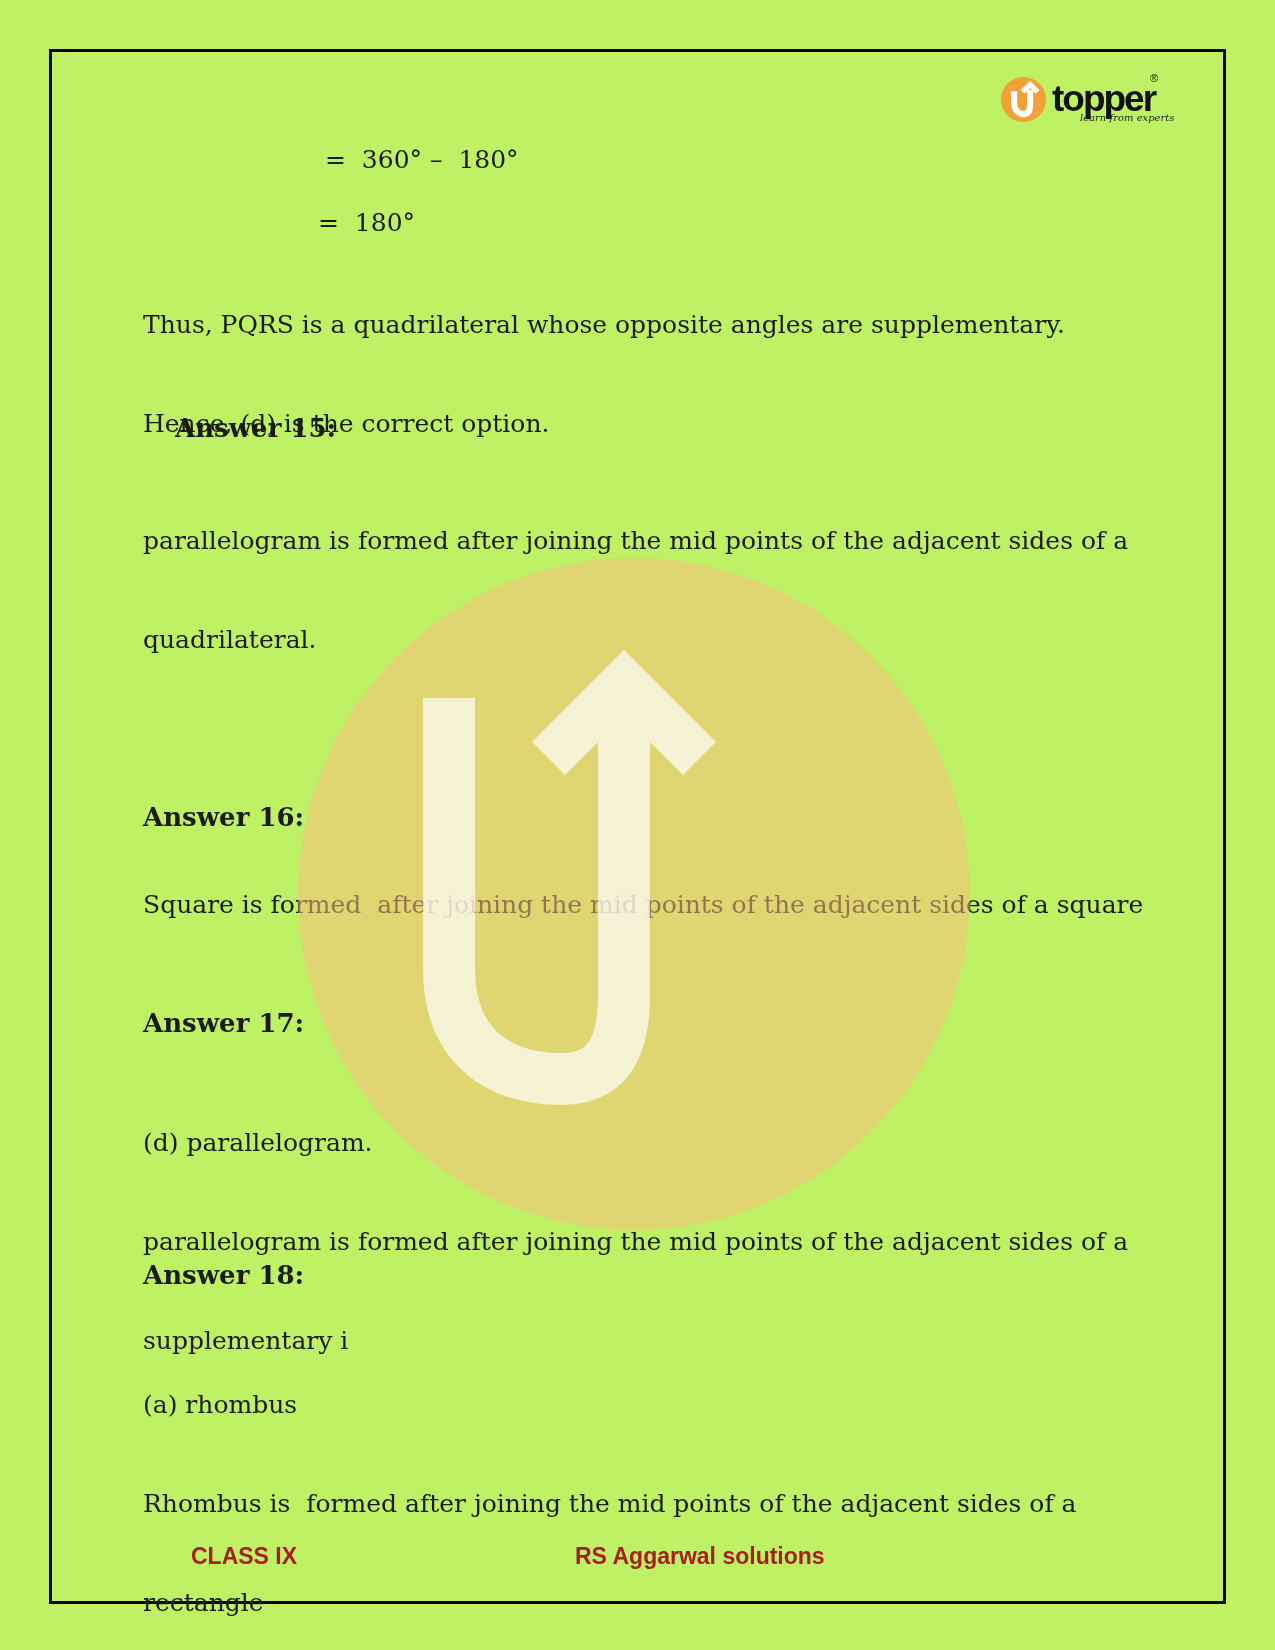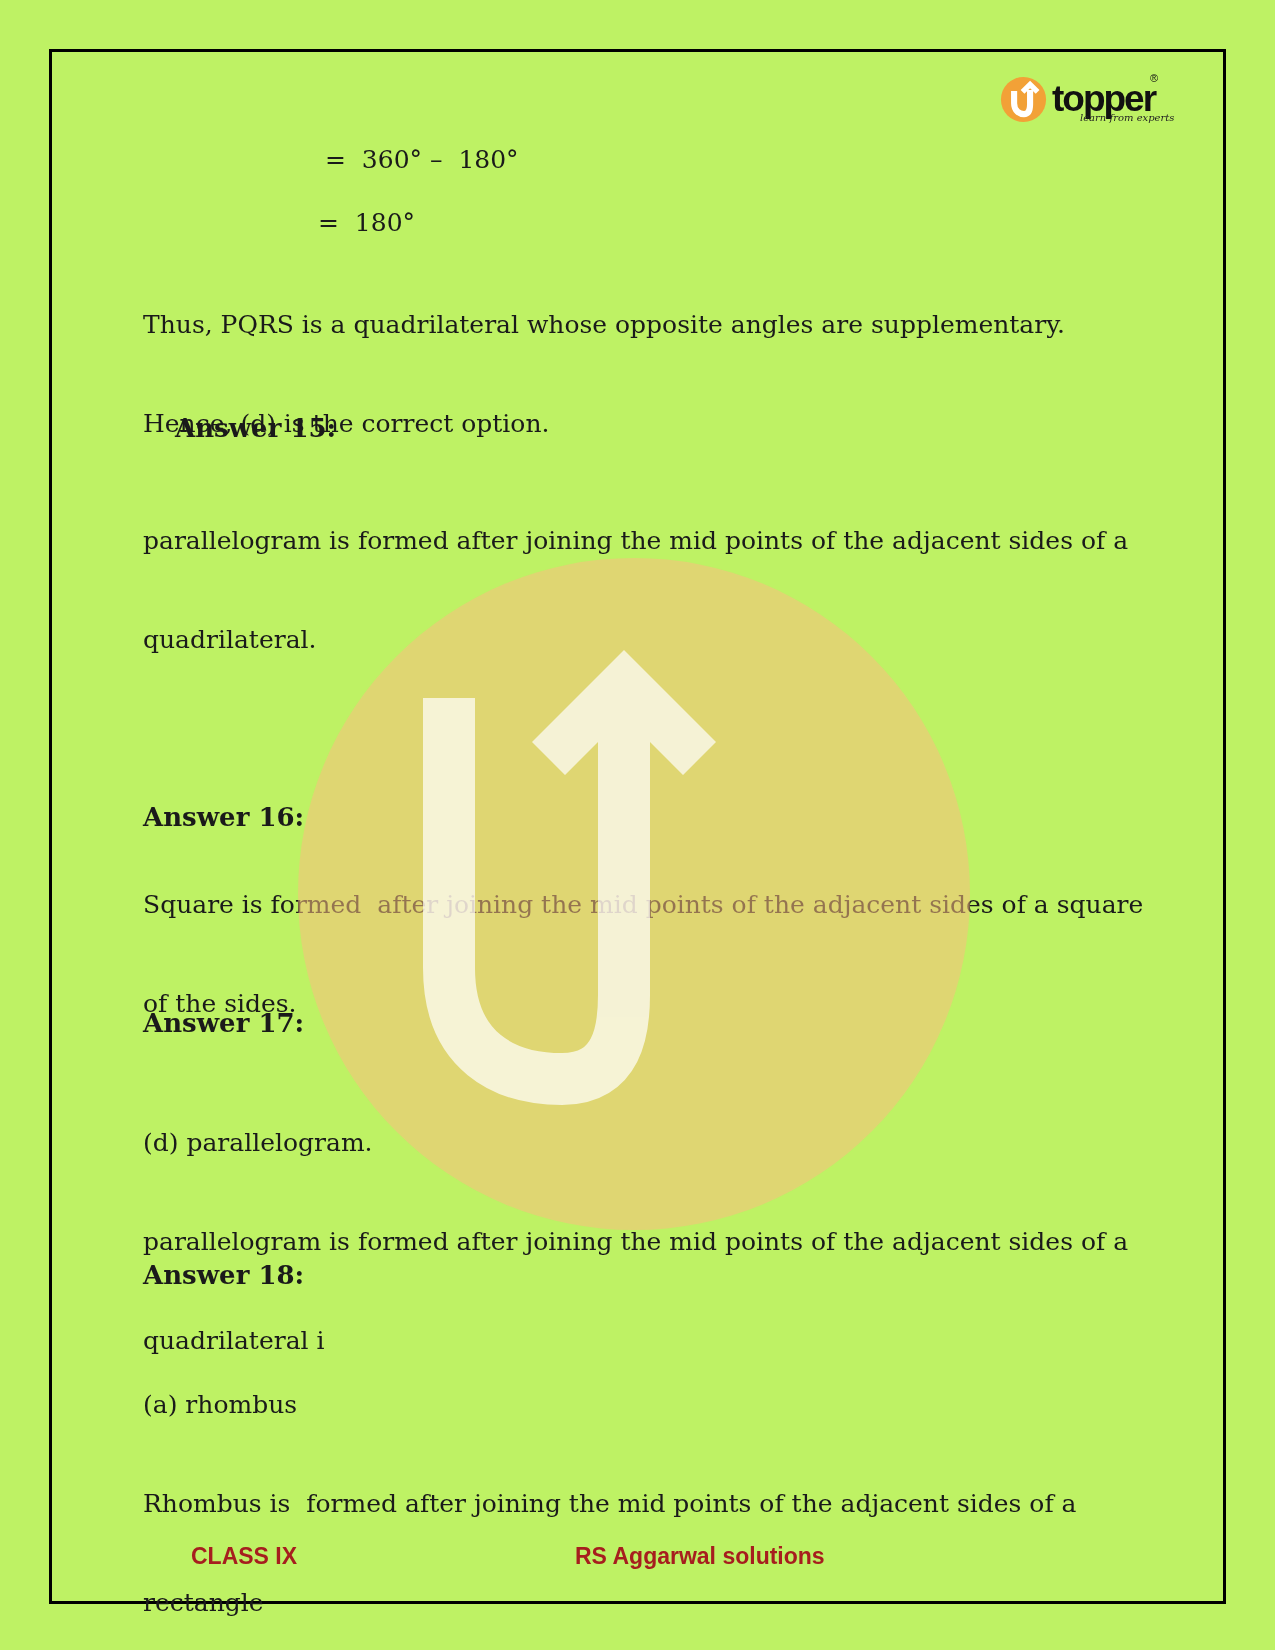--- a/index.html
+++ b/index.html
@@ -88,28 +88,27 @@
 
     <div class="answer-heading" style="left:143px;top:413px;margin-left:32px;">Answer 15:</div>
     <div class="block" style="left:143px;top:458px;">
       <div>parallelogram is formed after joining the mid points of the adjacent sides of a</div>
       <div>quadrilateral.</div>
     </div>
 
     <div class="answer-heading" style="left:143px;top:760px;margin-top:42px;">Answer 16:</div>
     <div class="block" style="left:143px;top:822px;">
       <div>Square is formed  after joining the mid points of the adjacent sides of a square</div>
-      <div>of the sides.</div>
     </div>
 
     <div class="answer-heading" style="left:143px;top:1008px;">Answer 17:</div>
     <div class="block" style="left:143px;top:1060px;">
       <div>(d) parallelogram.</div>
       <div>parallelogram is formed after joining the mid points of the adjacent sides of a</div>
-      <div>quadrilateral i</div>
+      <div>supplementary i</div>
     </div>
 
     <div class="answer-heading" style="left:143px;top:1260px;">Answer 18:</div>
     <div class="block" style="left:143px;top:1322px;">
       <div>(a) rhombus</div>
       <div>Rhombus is  formed after joining the mid points of the adjacent sides of a</div>
       <div>rectangle</div>
     </div>
 
     <div class="footer-label" style="left:143px;">CLASS IX</div>

